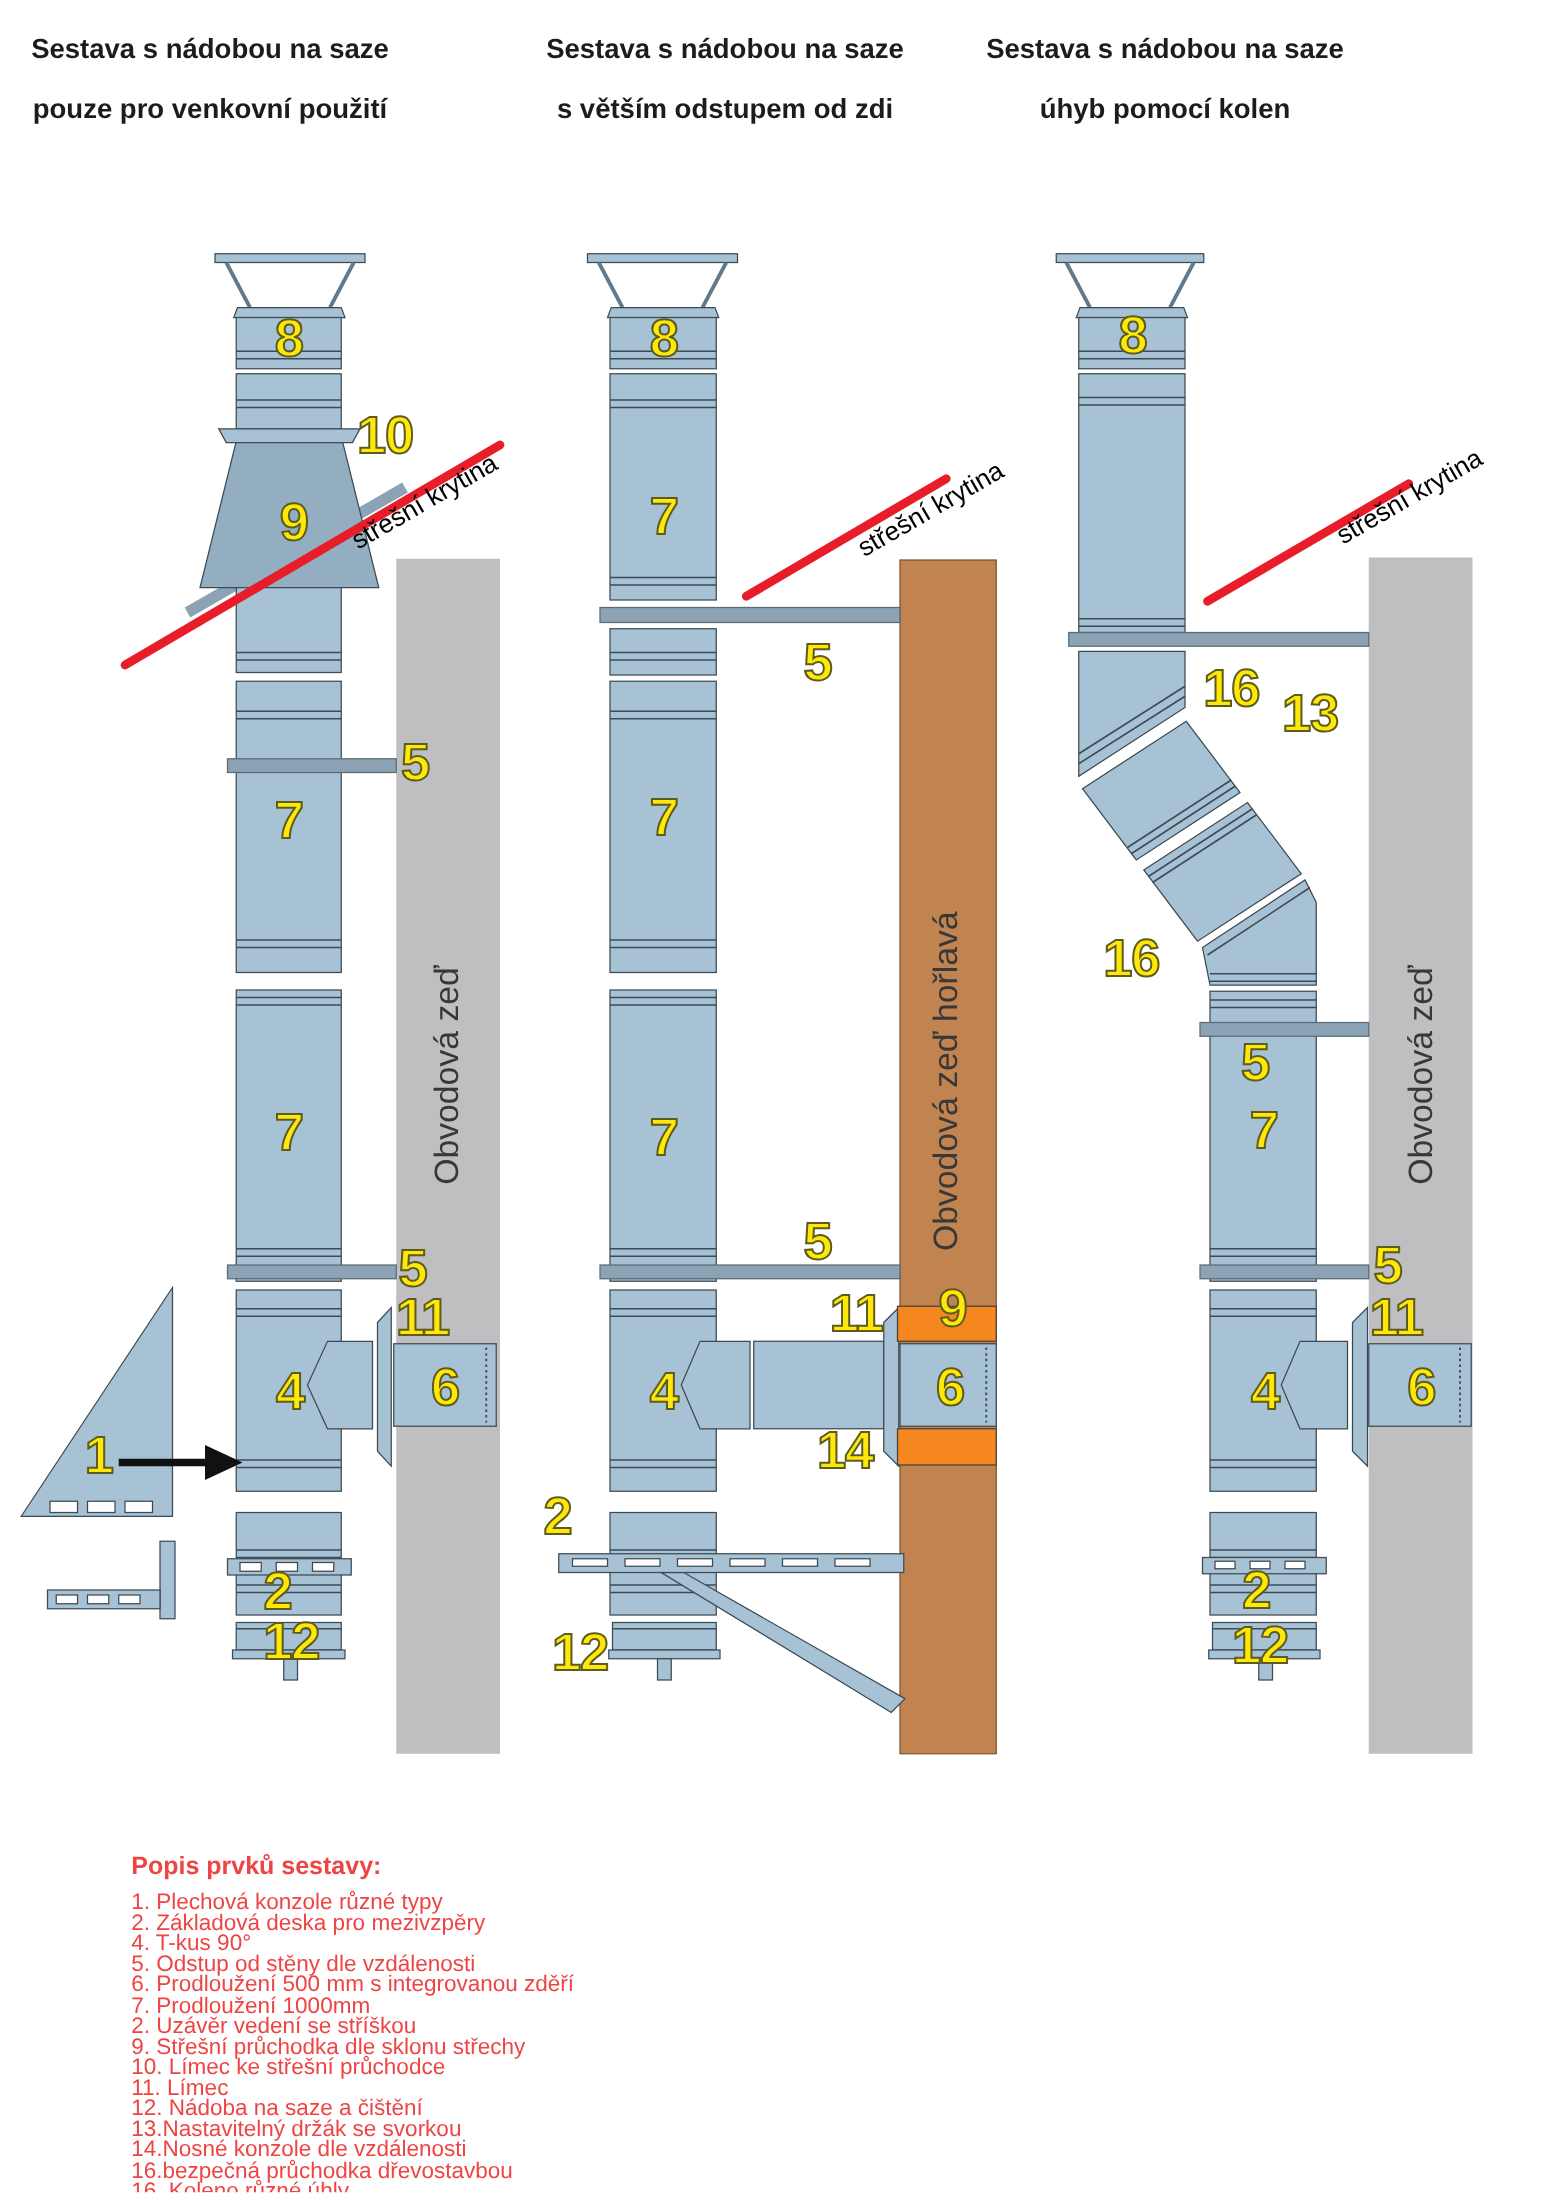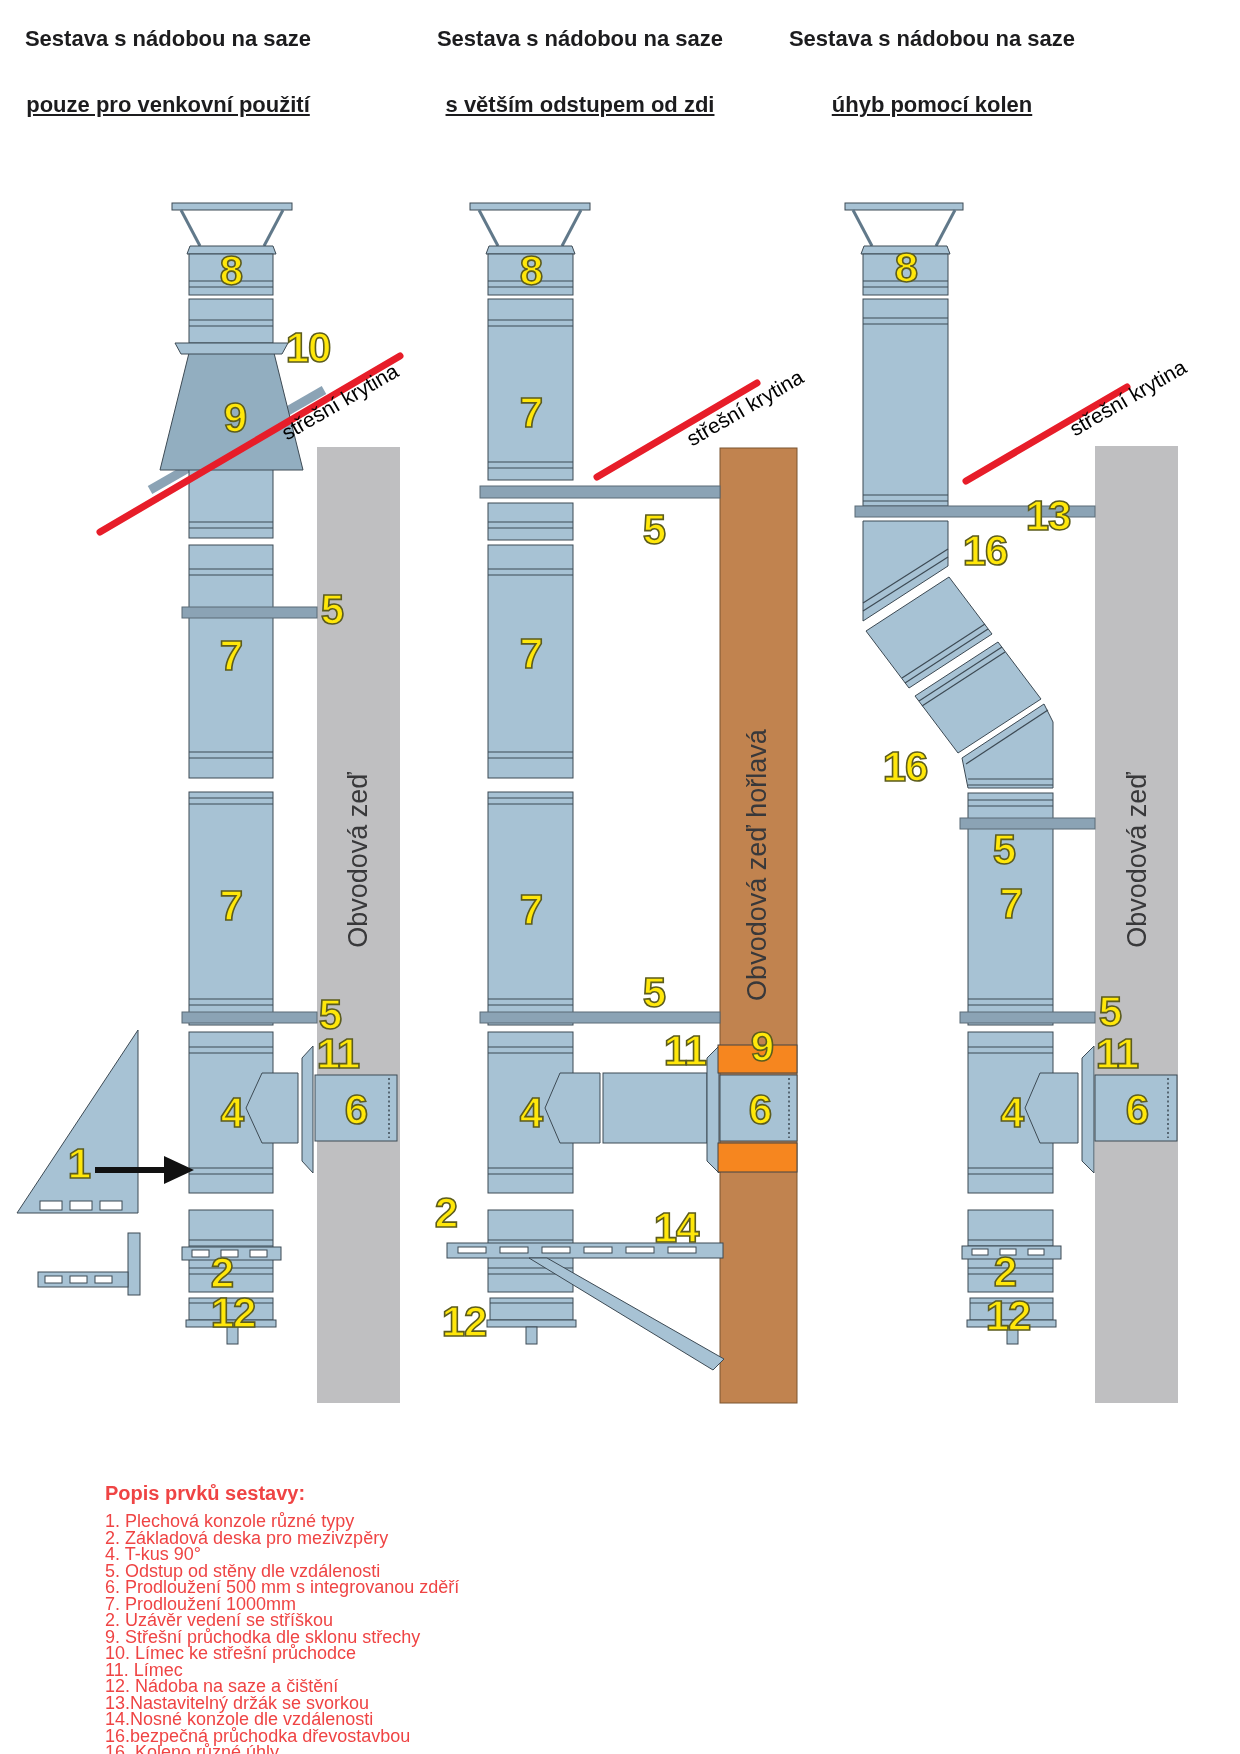--- a/index.html
+++ b/index.html
@@ -18,21 +18,21 @@
   .redline{stroke:var(--red);stroke-width:7;stroke-linecap:round;}
   .board  {stroke:var(--bar);stroke-width:9;}
   .leg    {stroke:#61798a;stroke-width:3;}
   .slot   {fill:#fff;stroke:var(--pipe-dark);stroke-width:1;}
   .dots   {stroke:var(--pipe-dark);stroke-width:1.5;stroke-dasharray:2 2.5;fill:none;}
   .arrow  {stroke:#111;stroke-width:6;}
   .ahead  {fill:#111;}
 
   .title-block{position:absolute;width:320px;text-align:center;color:var(--ink);
                font-size:22px;font-weight:bold;line-height:26px;}
-  .title-block .l2{margin-top:40px;text-decoration:underline;}
+  .title-block .l2{margin-top:22px;}
 
   .num{position:absolute;transform:translate(-50%,-50%);
        font-size:42px;font-weight:bold;letter-spacing:-1px;color:var(--yellow);
        -webkit-text-stroke:1.6px var(--yellow-outline);white-space:nowrap;}
 
   .roof-text{position:absolute;transform:translate(-50%,-50%) rotate(-30deg);
              font-size:21px;color:#000;white-space:nowrap;}
 
   .wall-text{position:absolute;transform:translate(-50%,-50%) rotate(-90deg);
              font-size:27px;color:#38383a;white-space:nowrap;}
@@ -353,26 +353,26 @@
   <span class="num" style="left:531px;top:413px;">7</span>
   <span class="num" style="left:654px;top:530px;">5</span>
   <span class="num" style="left:531px;top:654px;">7</span>
   <span class="num" style="left:531px;top:910px;">7</span>
   <span class="num" style="left:654px;top:993px;">5</span>
   <span class="num" style="left:685px;top:1051px;">11</span>
   <span class="num" style="left:762px;top:1047px;">9</span>
   <span class="num" style="left:531px;top:1113px;">4</span>
   <span class="num" style="left:760px;top:1110px;">6</span>
   <span class="num" style="left:446px;top:1213px;">2</span>
-  <span class="num" style="left:676px;top:1228px;">14</span>
+  <span class="num" style="left:676px;top:1160px;">14</span>
   <span class="num" style="left:464px;top:1322px;">12</span>
 
   <span class="num" style="left:906px;top:268px;">8</span>
   <span class="num" style="left:985px;top:551px;">16</span>
-  <span class="num" style="left:1048px;top:516px;">13</span>
+  <span class="num" style="left:1048px;top:571px;">13</span>
   <span class="num" style="left:905px;top:767px;">16</span>
   <span class="num" style="left:1011px;top:904px;">7</span>
   <span class="num" style="left:1004px;top:850px;">5</span>
   <span class="num" style="left:1110px;top:1012px;">5</span>
   <span class="num" style="left:1117px;top:1054px;">11</span>
   <span class="num" style="left:1012px;top:1113px;">4</span>
   <span class="num" style="left:1137px;top:1110px;">6</span>
   <span class="num" style="left:1005px;top:1272px;">2</span>
   <span class="num" style="left:1008px;top:1316px;">12</span>
 

